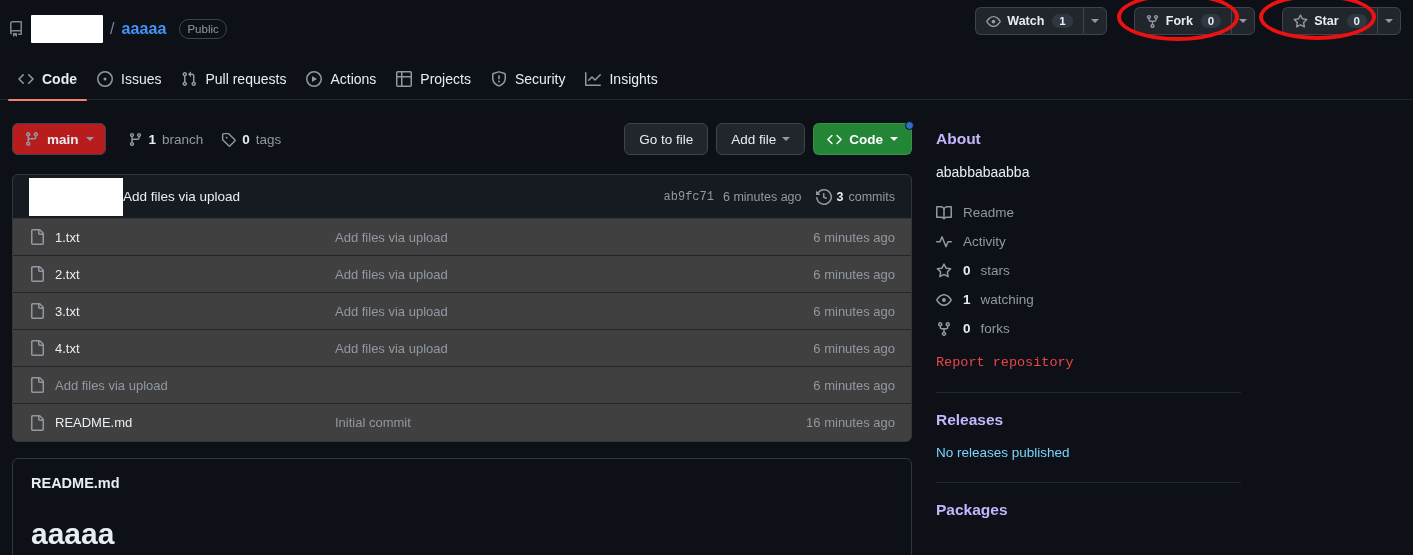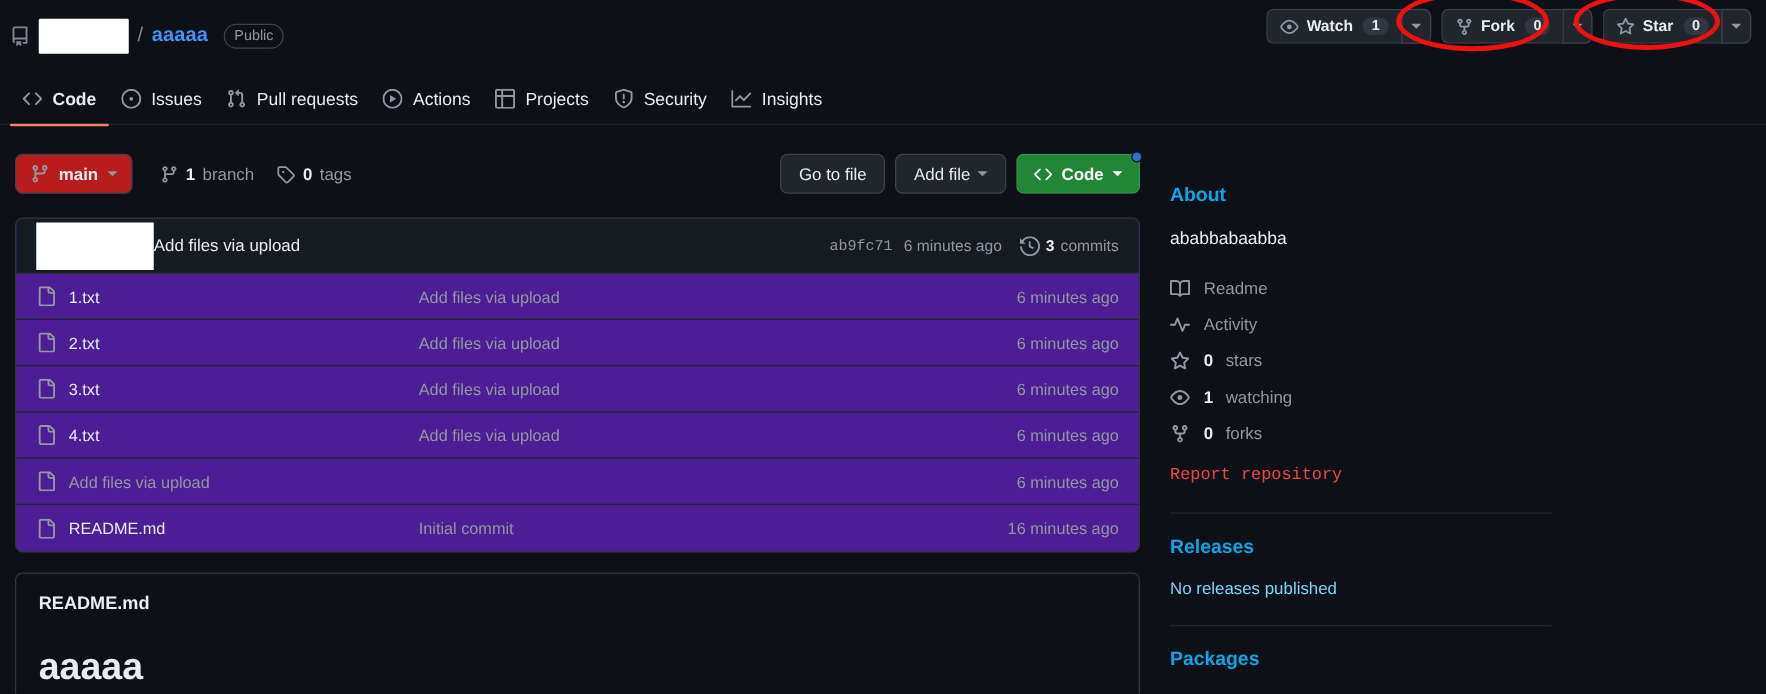--- a/index.html
+++ b/index.html
@@ -60,21 +60,21 @@
 
   
   .header-actions {
     position: absolute;
     right: 12px;
     top: 7px;
     display: flex;
     align-items: center;
     gap: 8px;
   }
-  .btn-group { display: flex; align-items: flex-start; }
+  .btn-group { display: flex; align-items: flex-start; margin-left: 19px; }
   .hbtn {
     background: #21262d;
     border: 1px solid #3d444d;
     color: #e6edf3;
     font-size: 12.5px;
     font-weight: 600;
     font-family: inherit;
     height: 28px;
     padding: 0 10px;
     display: flex;
@@ -243,21 +243,21 @@
     border-radius: 50%;
     background: #316dca;
     border: 1px solid #0d1117;
   }
 
   
   .file-table {
     border: 1px solid #30363d;
     border-radius: 6px;
     overflow: hidden;
-    background: #4c1d95;
+    background: #404040;
   }
   .commit-bar {
     background: #161b22;
     height: 44px;
     display: flex;
     align-items: center;
     padding: 0 16px;
     border-bottom: 1px solid #30363d;
     gap: 0;
   }
@@ -327,23 +327,22 @@
     font-size: 30px;
     font-weight: 700;
     color: #e6edf3;
     line-height: 1.1;
   }
 
   
   .side-h {
     font-size: 15.5px;
     font-weight: 700;
-    color: #0ea5e9;
+    color: #c4b5fd;
     margin-bottom: 16px;
-    margin-top: 18px;
   }
   .side-desc {
     font-size: 14px;
     color: #e6edf3;
     margin-bottom: 18px;
   }
   .side-item {
     display: flex;
     align-items: center;
     gap: 10px;

